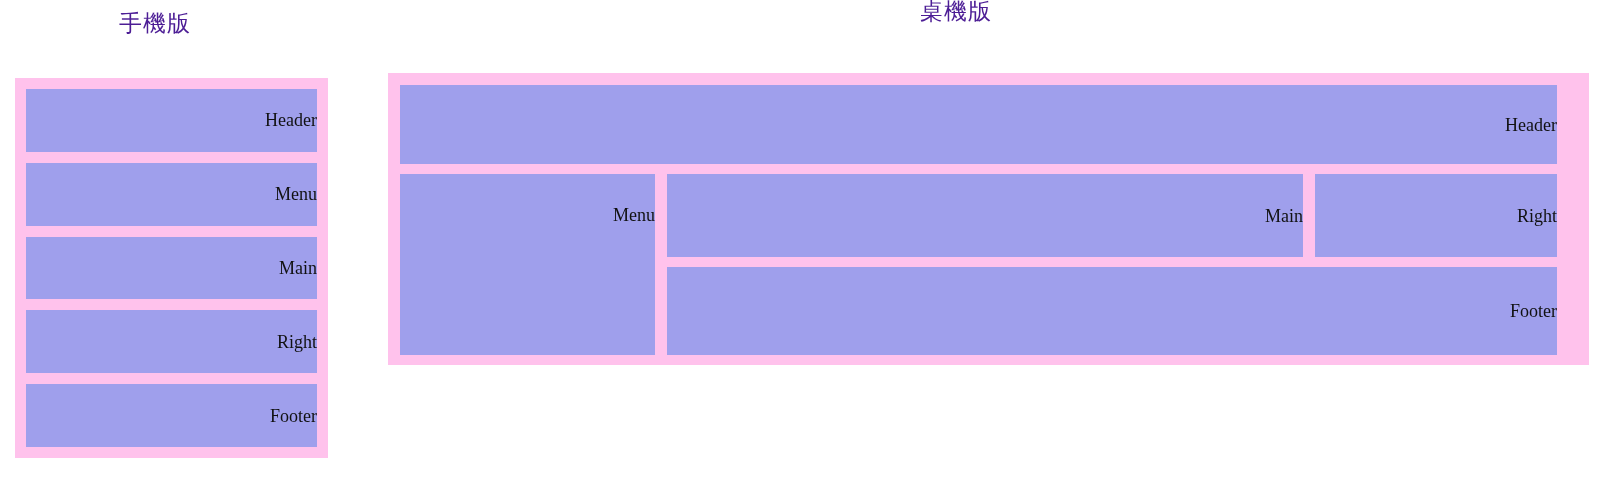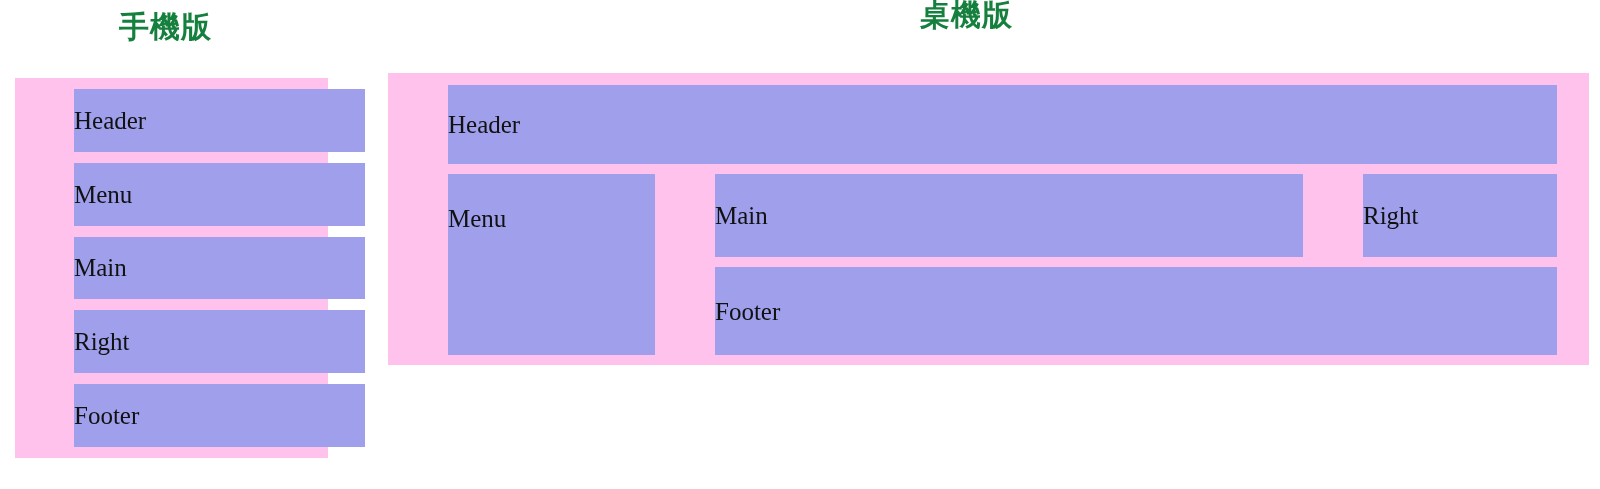--- a/index.html
+++ b/index.html
@@ -13,41 +13,40 @@
     height: 489px;
     position: relative;
     overflow: hidden;
     font-family: "Liberation Serif", "DejaVu Serif", serif;
   }
 
   
   .section-title {
     position: absolute;
     font-family: "DejaVu Sans", "Liberation Sans", sans-serif;
-    font-weight: bold;
-    font-size: 30px;
-    color: #15803d;
+    font-weight: normal;
+    font-size: 23px;
+    color: #4c1d95;
     letter-spacing: 1px;
     white-space: nowrap;
     line-height: 1;
   }
   #title-mobile  { left: 119px; top: 12px; }
   #title-desktop { left: 920px; top: 0; }
 
   
   .cell {
     background: #9f9fec;
     color: #111111;
     display: flex;
     align-items: center;
-    justify-content: flex-start;
-    font-size: 25px;
+    justify-content: flex-end;
+    font-size: 18px;
     line-height: 1;
     box-sizing: border-box;
-    margin-left: 48px;
   }
   .cell-label {
     pointer-events: none;
   }
 
   
   #mobile-wireframe {
     position: absolute;
     left: 15px;
     top: 78px;

